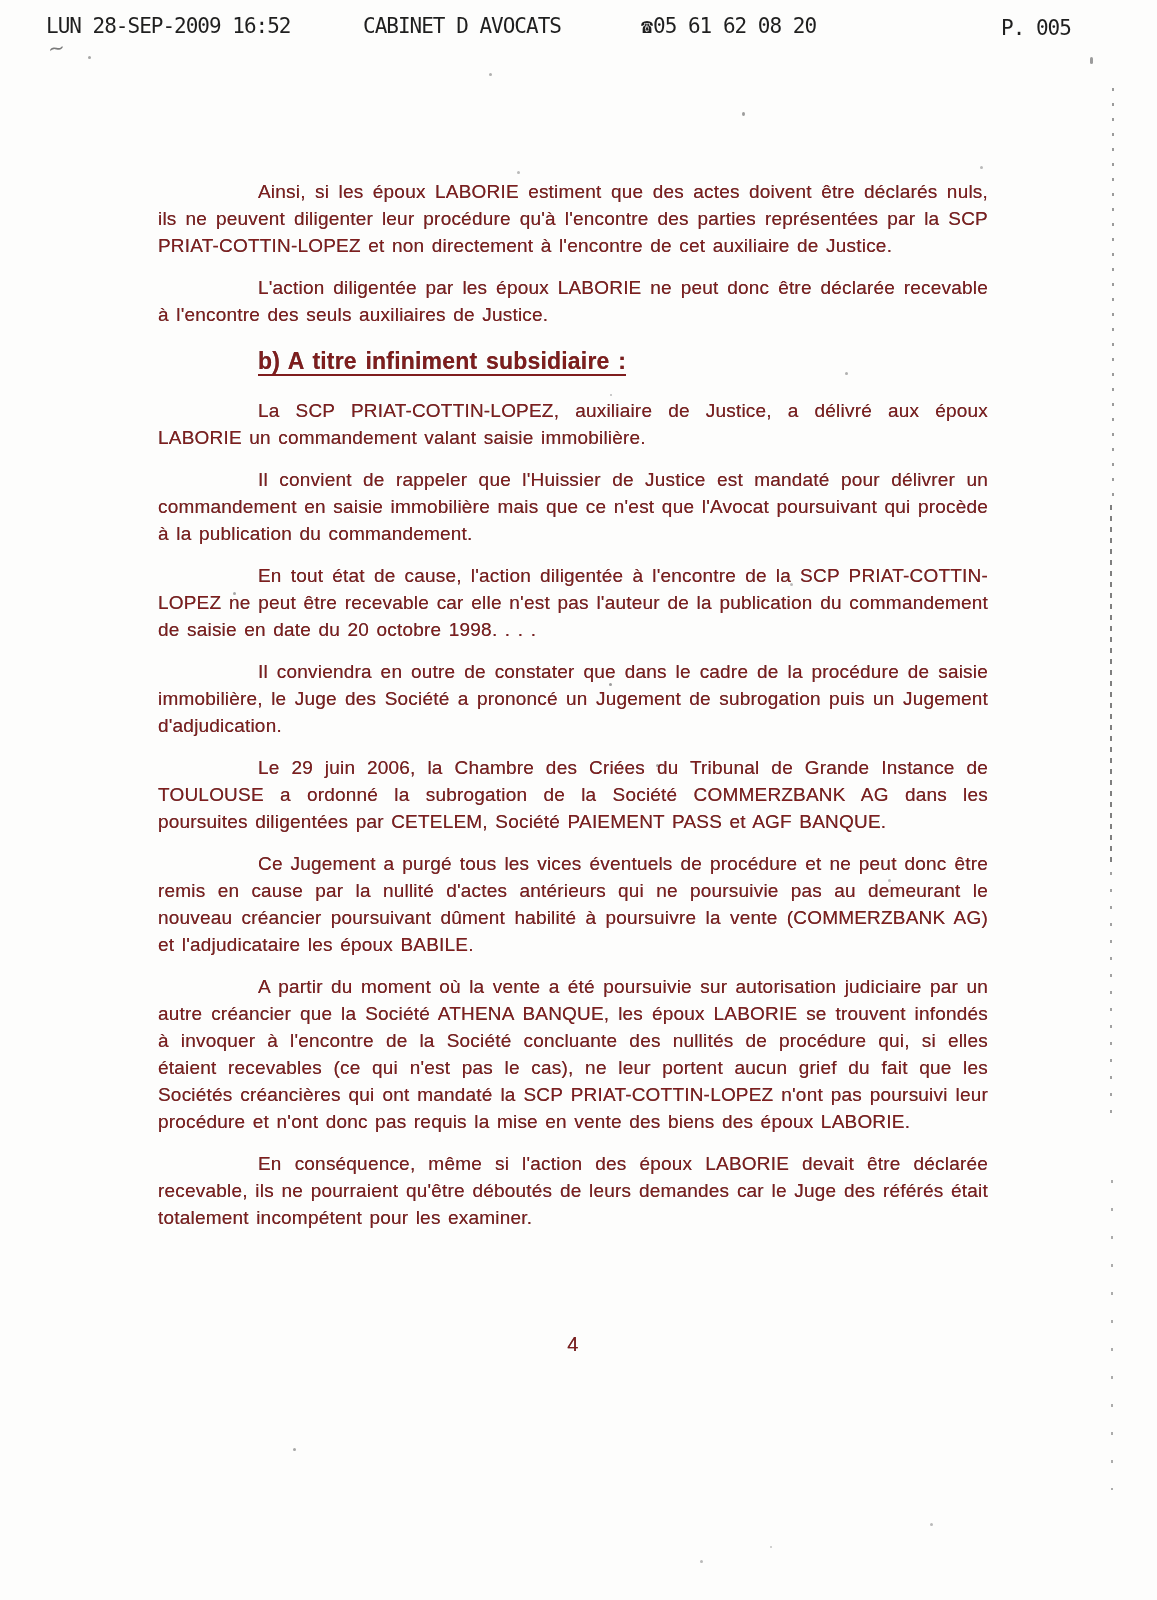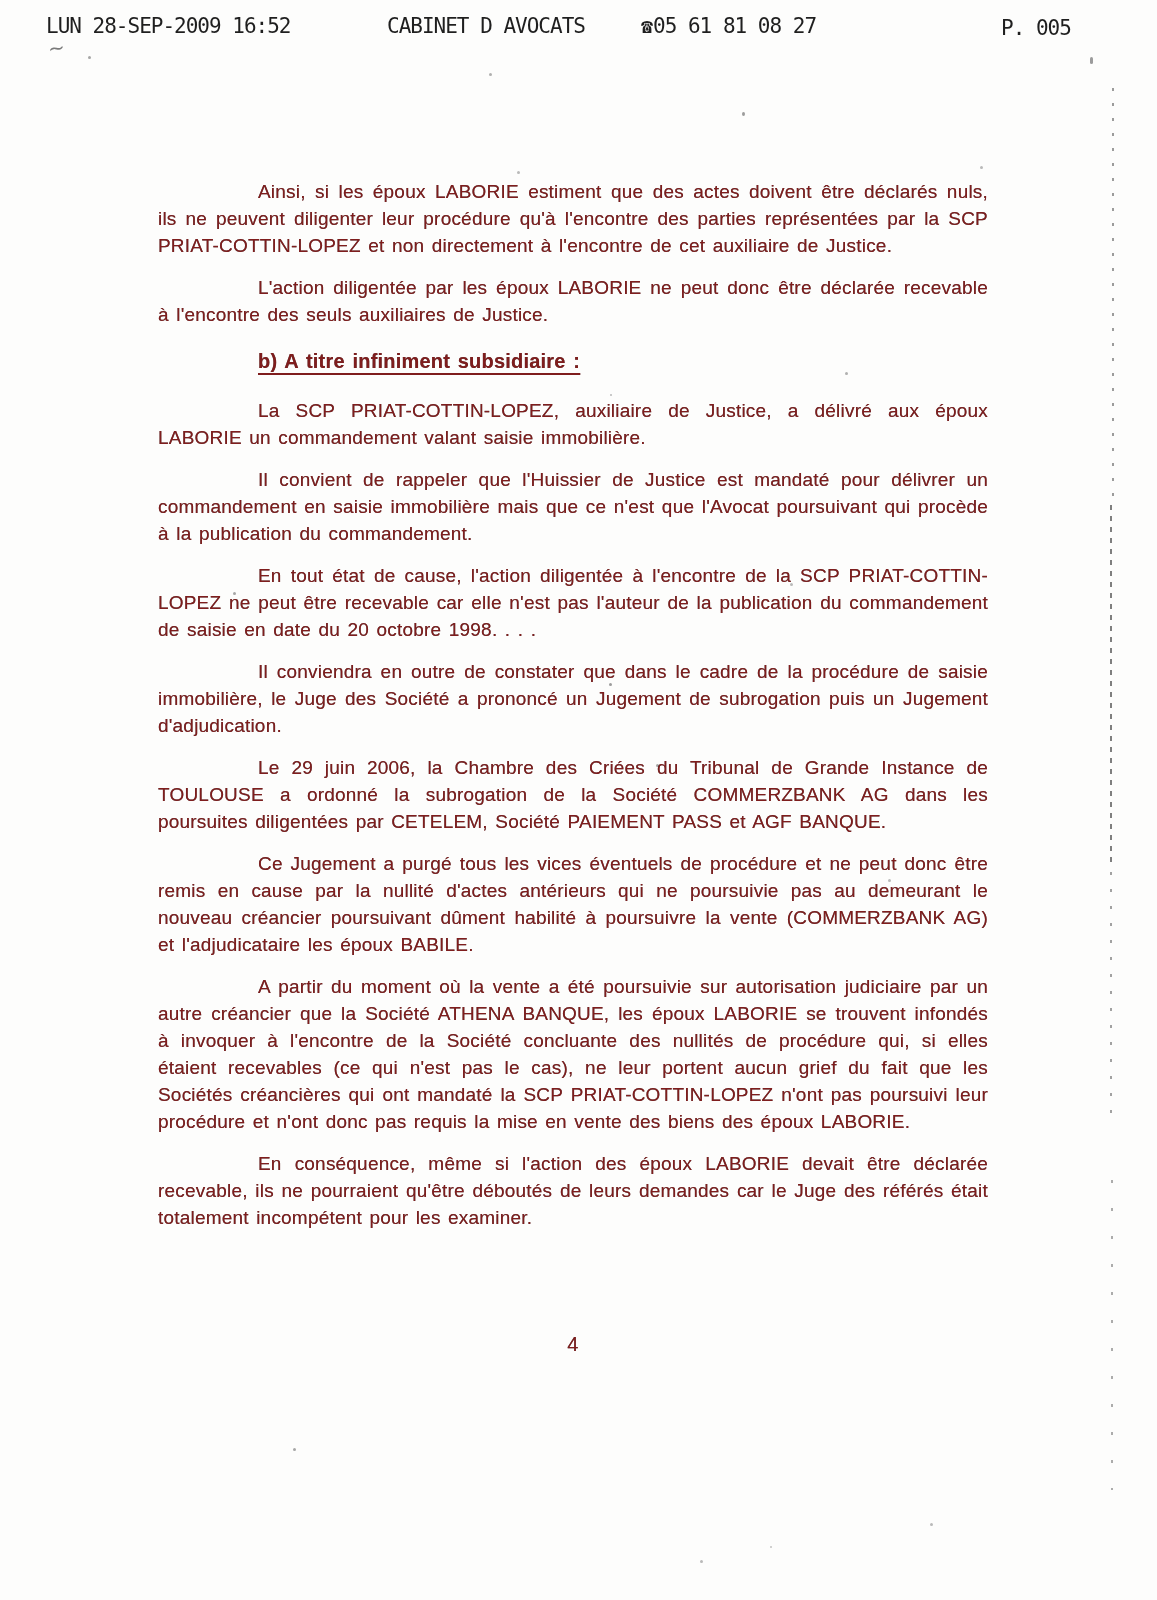--- a/index.html
+++ b/index.html
@@ -13,37 +13,37 @@
   }
   
   .fax-header {
     position:absolute; top:14px; left:0; right:0; height:34px;
     font-family:"DejaVu Sans Mono", monospace;
     font-size:21px; font-weight:normal; color:#1f1f1f;
     transform-origin:left top;
   }
   .fax-header span { position:absolute; white-space:nowrap; letter-spacing:-1px; }
   .hdr-datetime { left:46px;  top:0; }
-  .hdr-sender   { left:363px; top:0; letter-spacing:0px;margin-left:24px; }
+  .hdr-sender   { left:363px; top:0; letter-spacing:0px; }
   .hdr-phone    { left:641px; top:0; }
   .hdr-phone .phone-icon { position:static; font-size:20px; margin-right:1px; }
   .hdr-pageno   { left:1001px; top:2px; }
   
   .doc-body {
     position:absolute; top:178px; left:158px; width:830px;
     font-size:19px; line-height:27px;
     letter-spacing:0.2px; word-spacing:2px;
     text-align:justify;
     color:#7f1d1d;
     text-shadow:0 0 0.5px rgba(20,20,20,0.65);
   }
   .para { margin:0 0 15px 0; text-indent:100px; }
   .section-heading {
     margin:20px 0 22px 0;
-    font-size:20px; font-weight:bold;
+    font-size:23px; font-weight:bold;
     text-indent:100px;
     text-decoration:underline;
     text-underline-offset:5px;
     text-align:left;
   }
   .page-number { margin-top:100px; text-align:center; font-size:20px; text-indent:0; }
   
   .noise, .noise * { pointer-events:none; }
   .vline { position:absolute; width:2px; left:1112px; }
   .vline-a { top:88px;  height:410px; background:repeating-linear-gradient(180deg,#3a3a3a 0 3px, transparent 3px 15px); opacity:.5; }
@@ -59,21 +59,21 @@
   }
 </style>
 </head>
 <body>
 
 <div class="page">
 
   <header class="fax-header">
     <span class="hdr-datetime">LUN 28-SEP-2009 16:52</span>
     <span class="hdr-sender">CABINET D AVOCATS</span>
-    <span class="hdr-phone"><span class="phone-icon">☎</span><span>05 61 81 08 27</span></span>
+    <span class="hdr-phone"><span class="phone-icon">☎</span><span>05 61 62 08 20</span></span>
     <span class="hdr-pageno">P. 005</span>
   </header>
 
   <main class="doc-body">
     <p class="para">Ainsi, si les époux LABORIE estiment que des actes doivent être déclarés nuls, ils ne peuvent diligenter leur procédure qu'à l'encontre des parties représentées par la SCP PRIAT-COTTIN-LOPEZ et non directement à l'encontre de cet auxiliaire de Justice.</p>
     <p class="para">L'action diligentée par les époux LABORIE ne peut donc être déclarée recevable à l'encontre des seuls auxiliaires de Justice.</p>
 
     <h3 class="section-heading">b) A titre infiniment subsidiaire :</h3>
 
     <p class="para">La SCP PRIAT-COTTIN-LOPEZ, auxiliaire de Justice, a délivré aux époux LABORIE un commandement valant saisie immobilière.</p>

